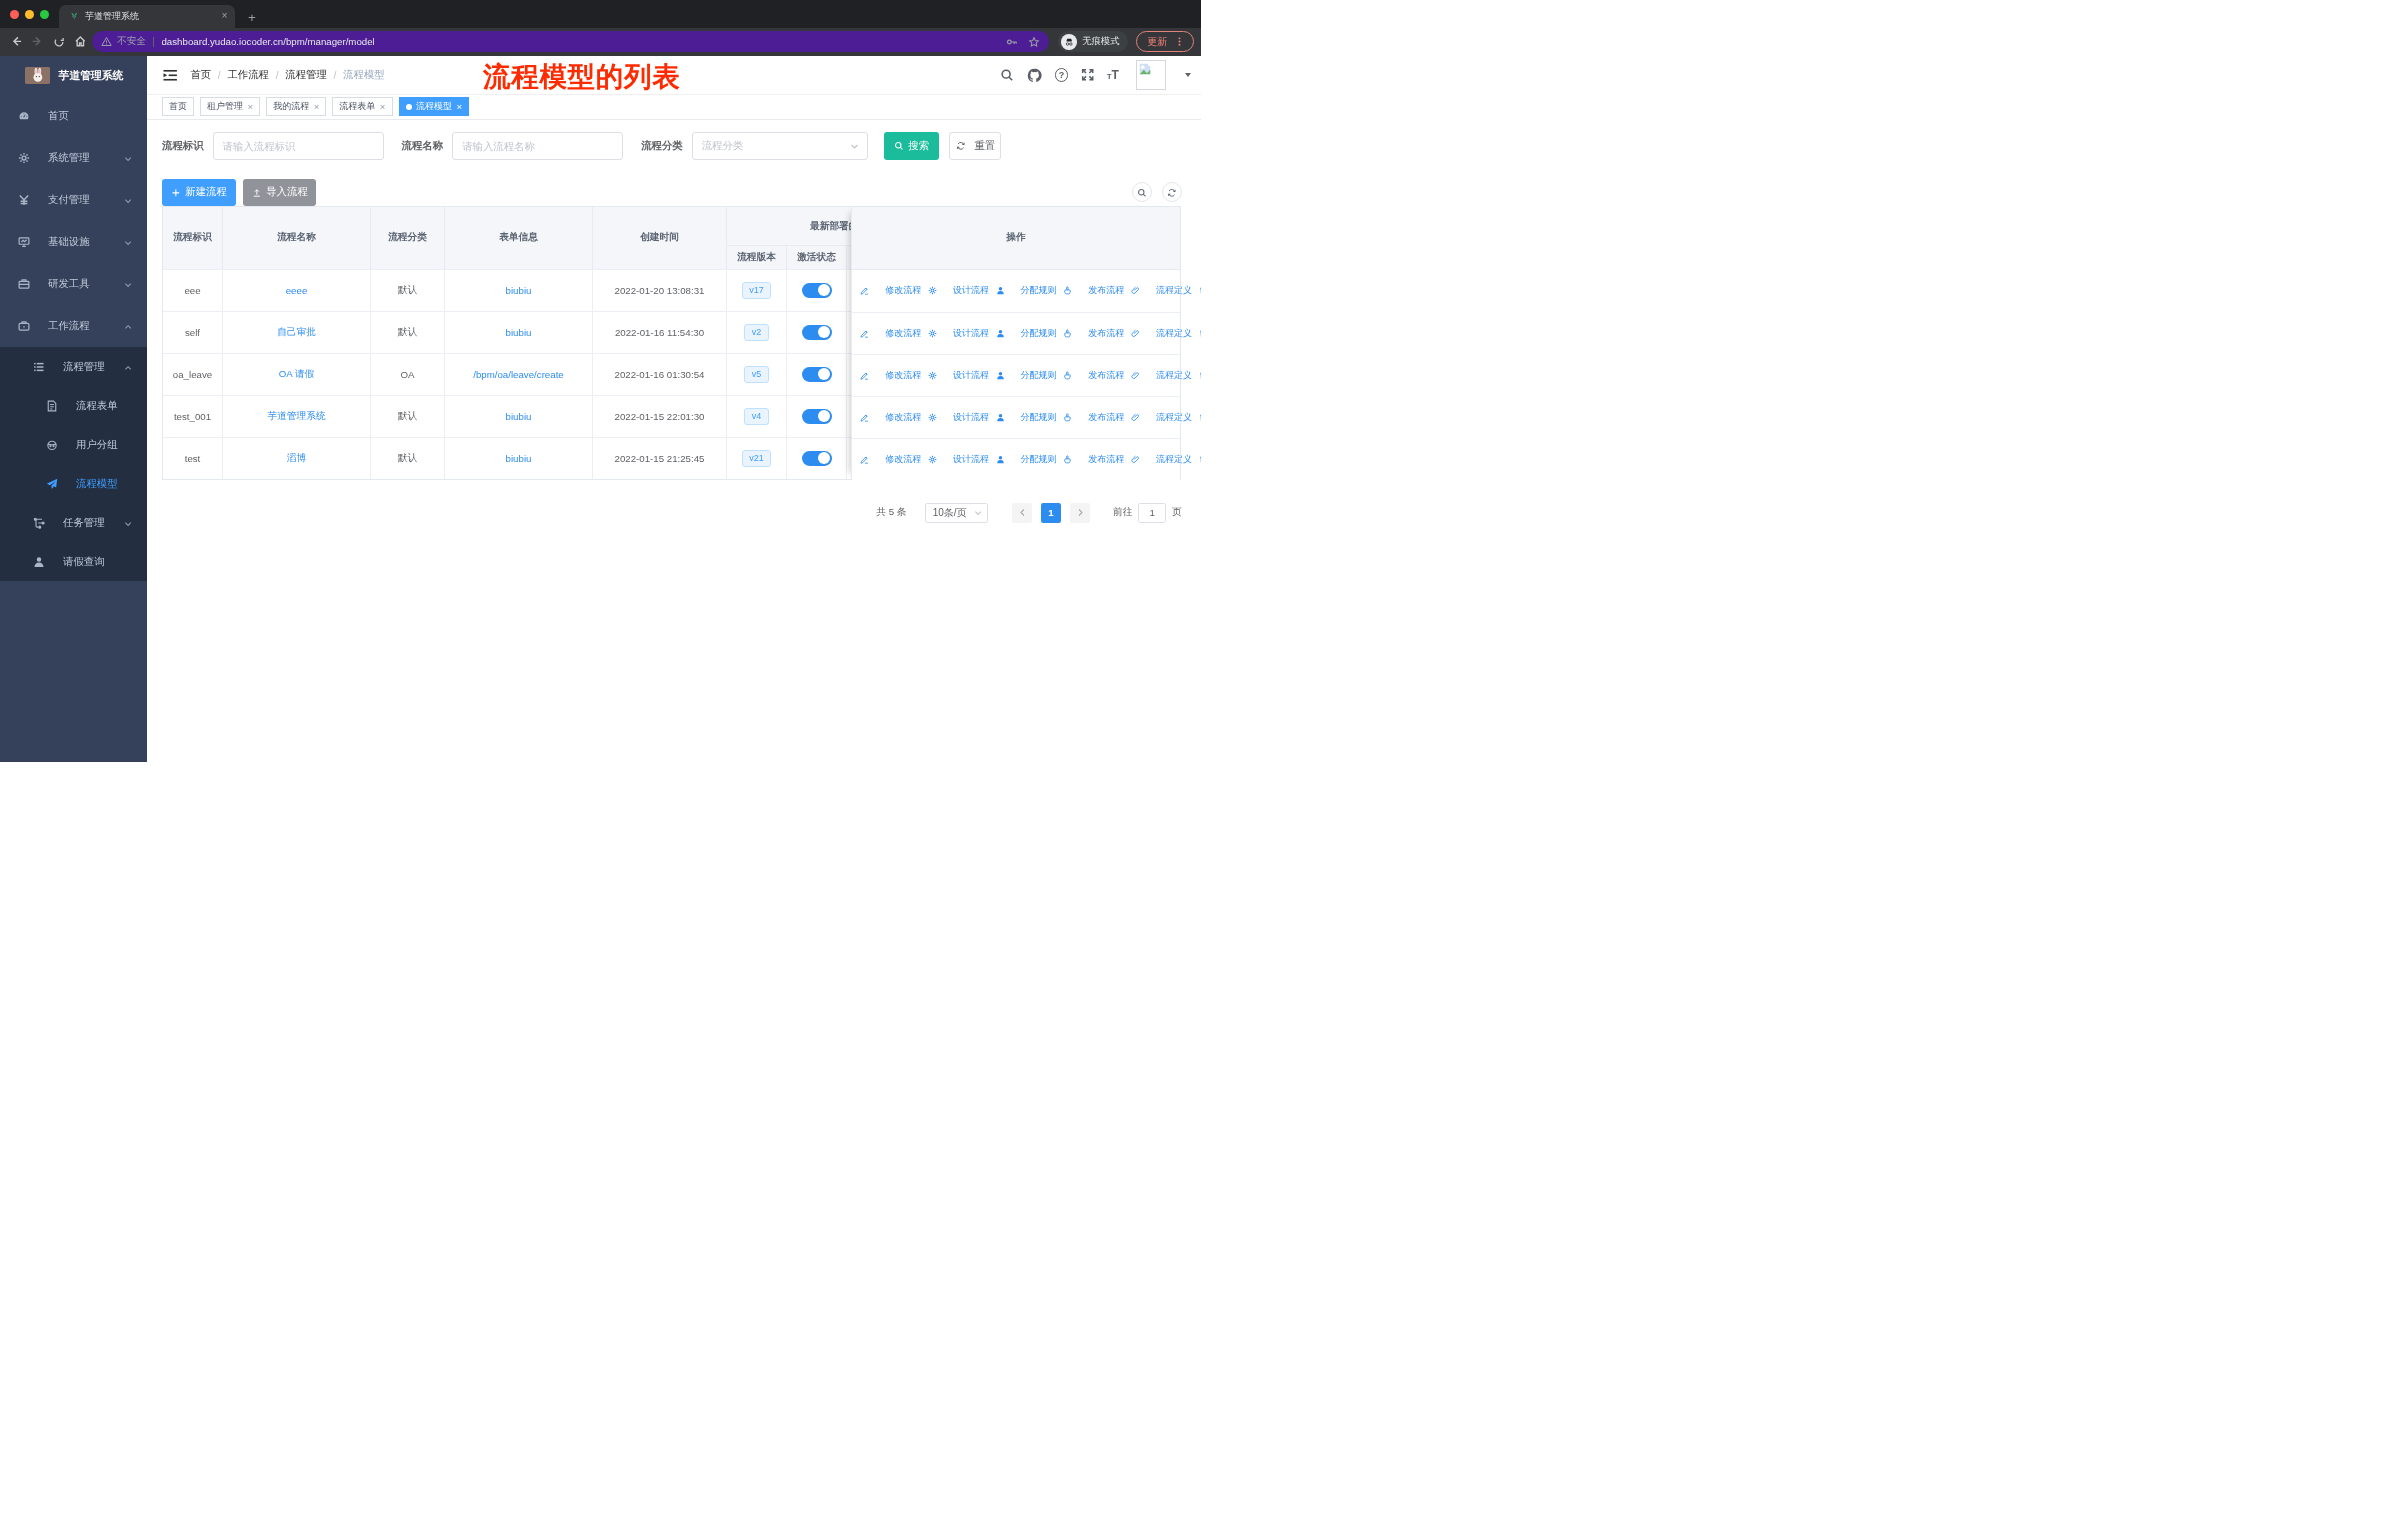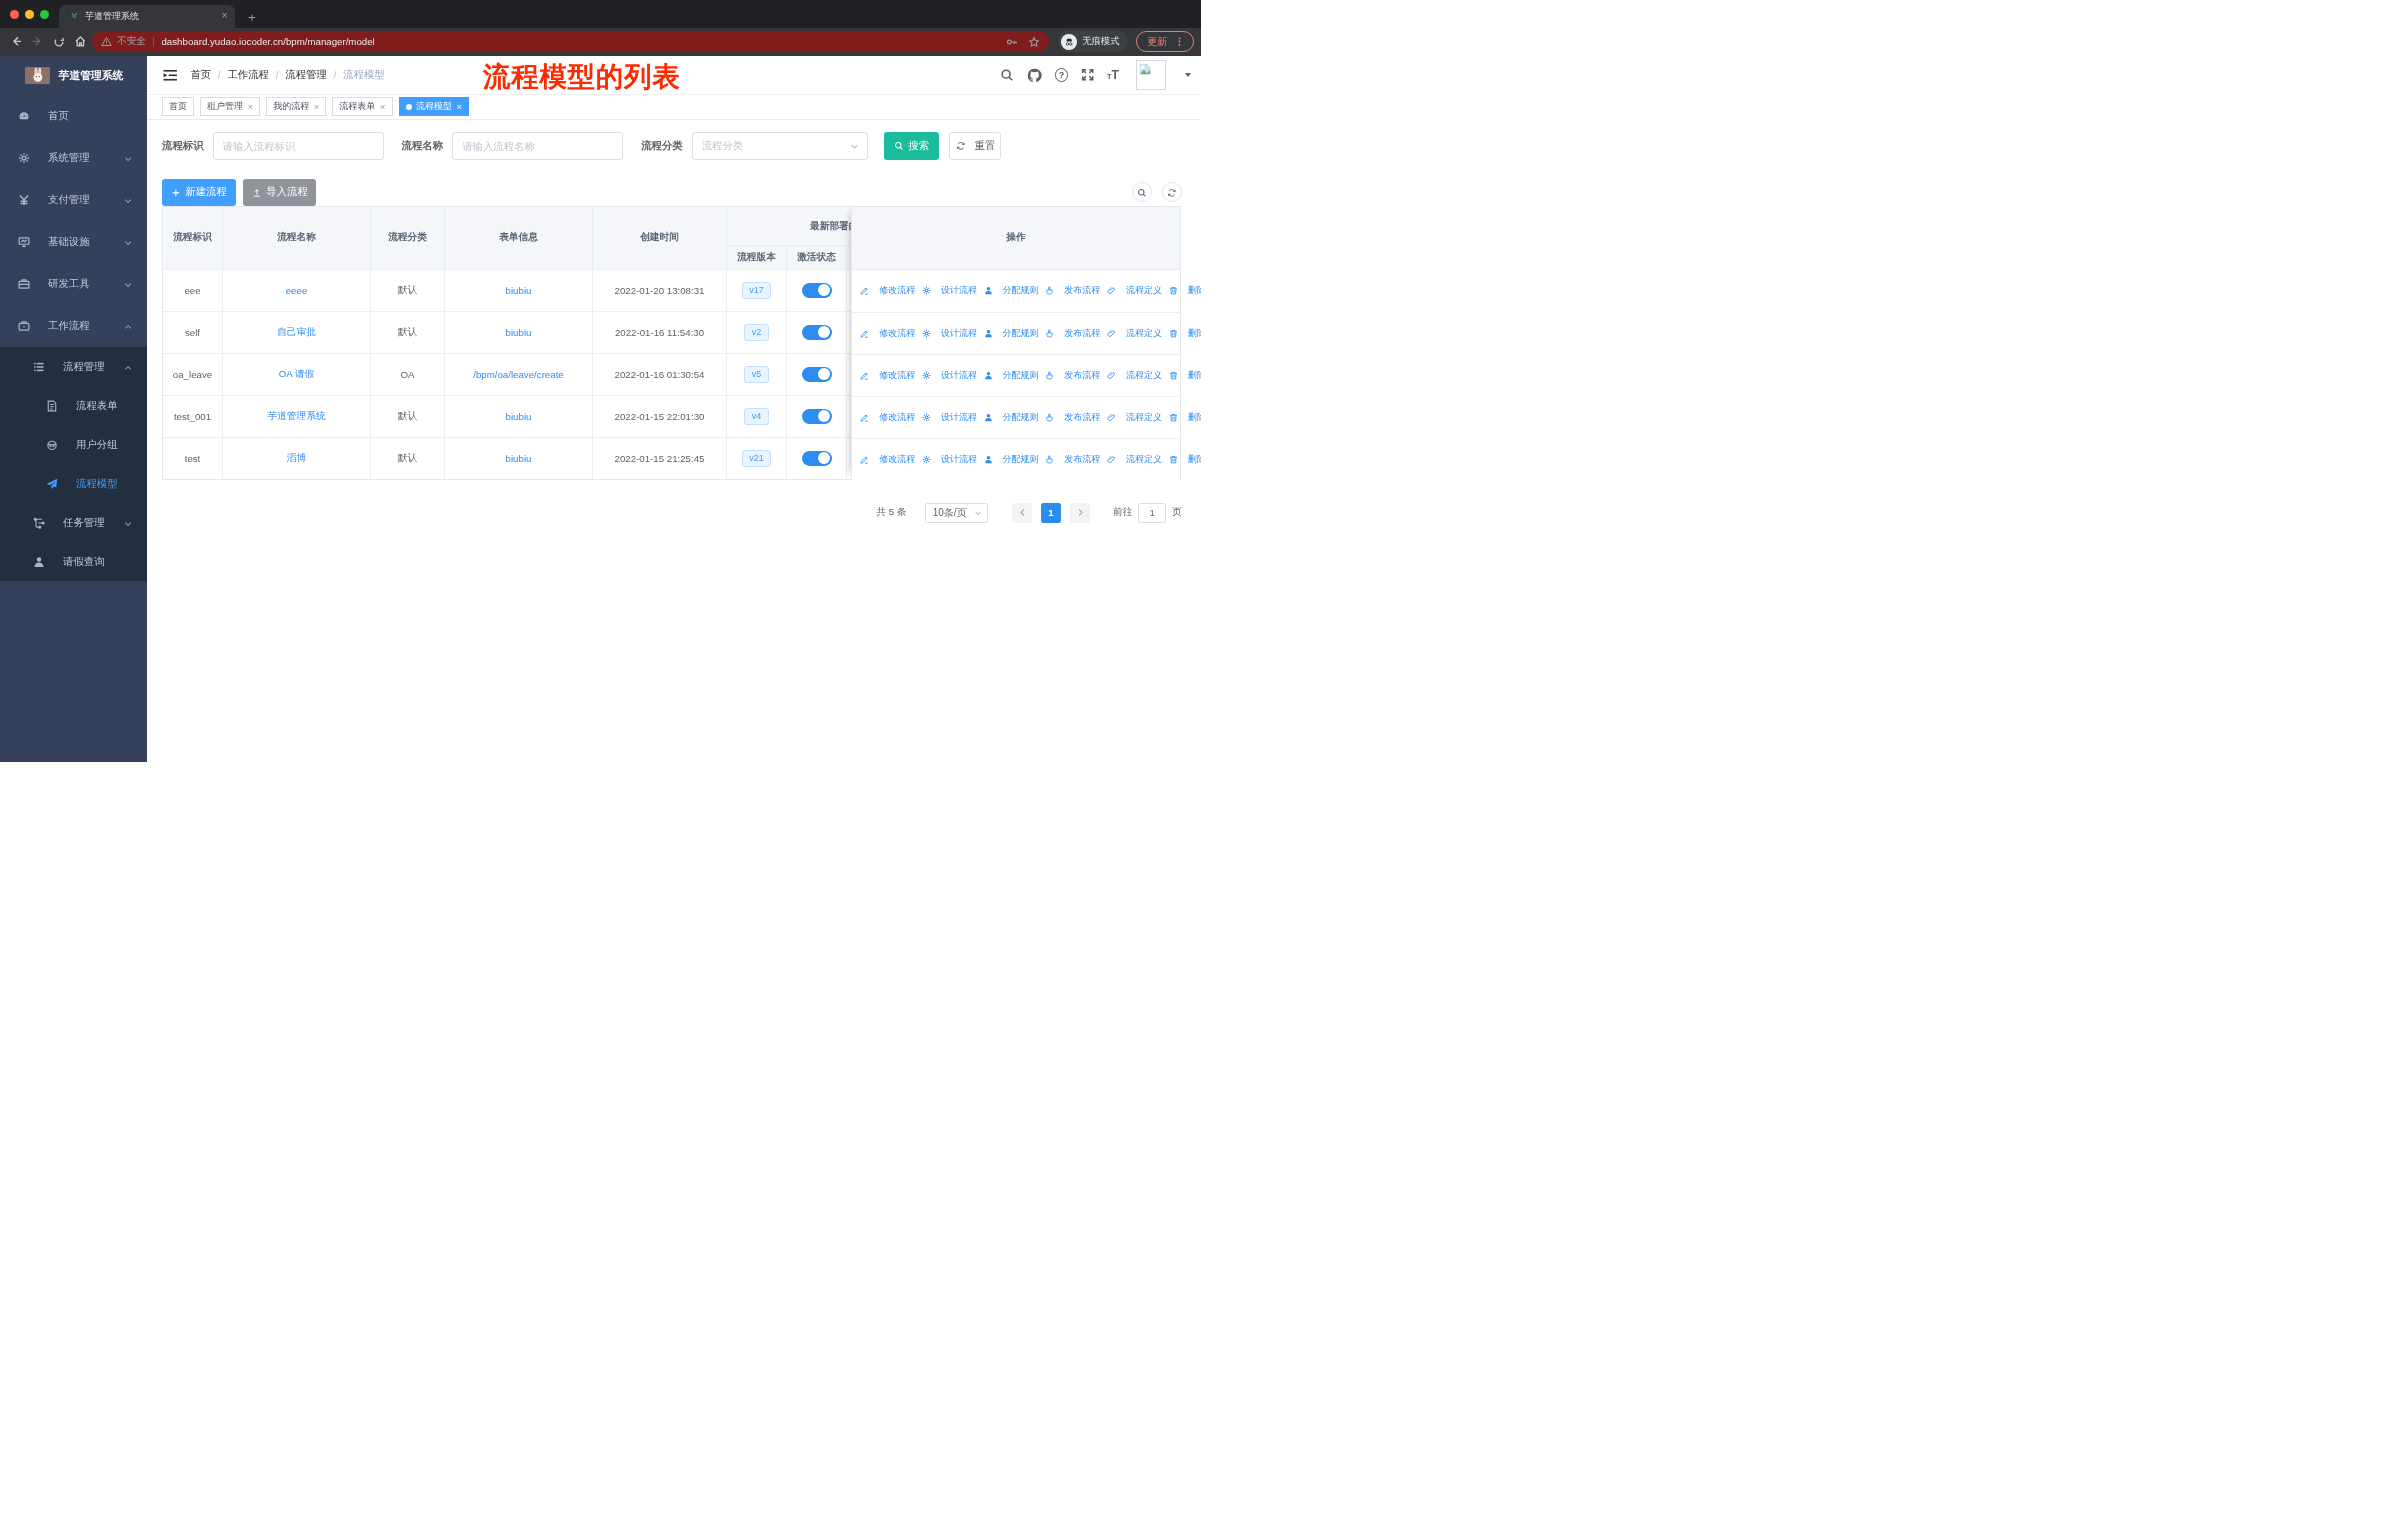--- a/index.html
+++ b/index.html
@@ -11,21 +11,21 @@
   .lights{position:absolute;left:10.4px;top:9.7px;display:flex;gap:6px;}
   .light{width:9px;height:9px;border-radius:50%;}
   .l-red{background:#ff5f57;} .l-yel{background:#febc2e;} .l-grn{background:#28c840;}
   .tab{position:absolute;left:59px;top:5.2px;width:176px;height:23px;background:#35363a;border-radius:6.7px 6.7px 0 0;display:flex;align-items:center;padding:0 7.4px 0 9.7px;}
   .tab-title{color:#dee1e6;font-size:9px;margin-left:6px;flex:1;white-space:nowrap;overflow:hidden;}
   .tab-close{color:#9aa0a6;font-size:10.4px;line-height:1;cursor:default;}
   .newtab{position:absolute;left:243px;top:8.2px;width:18px;height:18px;color:#9aa0a6;font-size:13.4px;display:flex;align-items:center;justify-content:center;}
   .toolbar{height:27.5px;background:#35363a;display:flex;align-items:center;padding:0 7.4px;}
   .nav-ic{width:21px;height:21px;display:flex;align-items:center;justify-content:center;color:#c7cacd;margin-right:3px;}
   .nav-ic.dim{color:#5f6368;}
-  .omnibox{flex:0 0 auto;width:957px;height:21px;background:#7f1d1d;border-radius:10.4px;display:flex;align-items:center;padding:0 9px;margin-right:9px;}
+  .omnibox{flex:0 0 auto;width:957px;height:21px;background:#4c1d95;border-radius:10.4px;display:flex;align-items:center;padding:0 9px;margin-right:9px;}
   .sec-label{color:#9aa0a6;font-size:9.7px;margin:0 7.4px 0 4.5px;}
   .omni-div{width:0.7px;height:10.4px;background:#5f6368;margin-right:7.4px;}
   .url{color:#e8eaed;font-size:9.7px;flex:1;white-space:nowrap;overflow:hidden;}
   .omni-right{display:flex;align-items:center;gap:10.4px;color:#9aa0a6;}
   .incog{height:21px;background:#3c4043;border-radius:10.4px;display:flex;align-items:center;gap:5.2px;padding:0 9px 0 3px;margin-right:7.4px;}
   .incog-circle{width:15.6px;height:15.6px;background:#e8eaed;border-radius:50%;display:flex;align-items:center;justify-content:center;color:#202124;}
   .incog-label{color:#e8eaed;font-size:9.3px;white-space:nowrap;}
   .update-pill{height:21px;border:1.5px solid #e0837a;border-radius:10.4px;display:flex;align-items:center;gap:7px;padding:0 7.4px 0 10.4px;color:#f08377;}
   .update-label{font-size:10px;color:#f08377;white-space:nowrap;}
   
@@ -96,21 +96,21 @@
   .td{display:flex;align-items:center;justify-content:center;font-size:9.7px;color:#606266;border-right:0.7px solid #ebeef5;overflow:hidden;white-space:nowrap;}
   .td.sliver{border-right:none;}
   .td a{color:#2d8cf0;text-decoration:none;}
   .vbadge{display:inline-block;padding:2.2px 6.7px;font-size:9px;color:#409EFF;background:#e9f4ff;border:0.7px solid #bfe0ff;border-radius:3px;line-height:1.2;}
   .switch{width:30px;height:15px;border-radius:7.4px;background:#2d8cf0;position:relative;}
   .switch::after{content:"";position:absolute;right:1.5px;top:1.5px;width:12px;height:12px;border-radius:50%;background:#fff;}
   .tfixed{position:absolute;top:0;right:0;bottom:0;width:329px;box-shadow:-7.4px 0 7.4px -6px rgba(0,0,0,.22);border-left:0.7px solid #e6ebf2;display:flex;flex-direction:column;background:#fff;}
   .tfixed-head{height:63px;background:#f5f6fa;display:flex;align-items:center;justify-content:center;font-size:9.7px;font-weight:bold;color:#5b6472;border-bottom:0.7px solid #e6ebf2;flex:none;}
   .frow{height:42px;display:flex;align-items:center;gap:6.7px;padding:0 6px 0 8.2px;border-top:0.7px solid #ebeef5;background:#fff;flex:none;}
   .frow:first-of-type{border-top:none;}
-  .op{display:inline-flex;align-items:center;gap:10px;font-size:9px;color:#2d8cf0;text-decoration:none;white-space:nowrap;}
+  .op{display:inline-flex;align-items:center;gap:16px;font-size:9px;color:#2d8cf0;text-decoration:none;white-space:nowrap;}
   .op svg{width:9px;height:9px;}
   
   .pagination{margin-top:23px;display:flex;align-items:center;justify-content:flex-end;font-size:9.7px;color:#606266;}
   .pg-total{margin-right:18.6px;}
   .pg-size{width:63px;height:20px;border:0.7px solid #dcdfe6;border-radius:2.2px;display:flex;align-items:center;justify-content:space-between;padding:0 5.2px 0 6.7px;font-size:10px;color:#606266;margin-right:24px;}
   .pg-btn{width:20px;height:20px;background:#f4f4f5;border-radius:2.2px;display:flex;align-items:center;justify-content:center;color:#a8abb2;}
   .pg-cur{width:20px;height:20px;background:#2d8cf0;border-radius:2.2px;color:#fff;display:flex;align-items:center;justify-content:center;font-weight:bold;margin:0 9px;}
   .pg-next{margin-right:23px;}
   .pg-goto{margin-right:6px;}
   .pg-input{width:27.5px;height:20px;border:0.7px solid #dcdfe6;border-radius:2.2px;text-align:center;font-size:9.7px;color:#606266;outline:none;margin-right:6px;}

